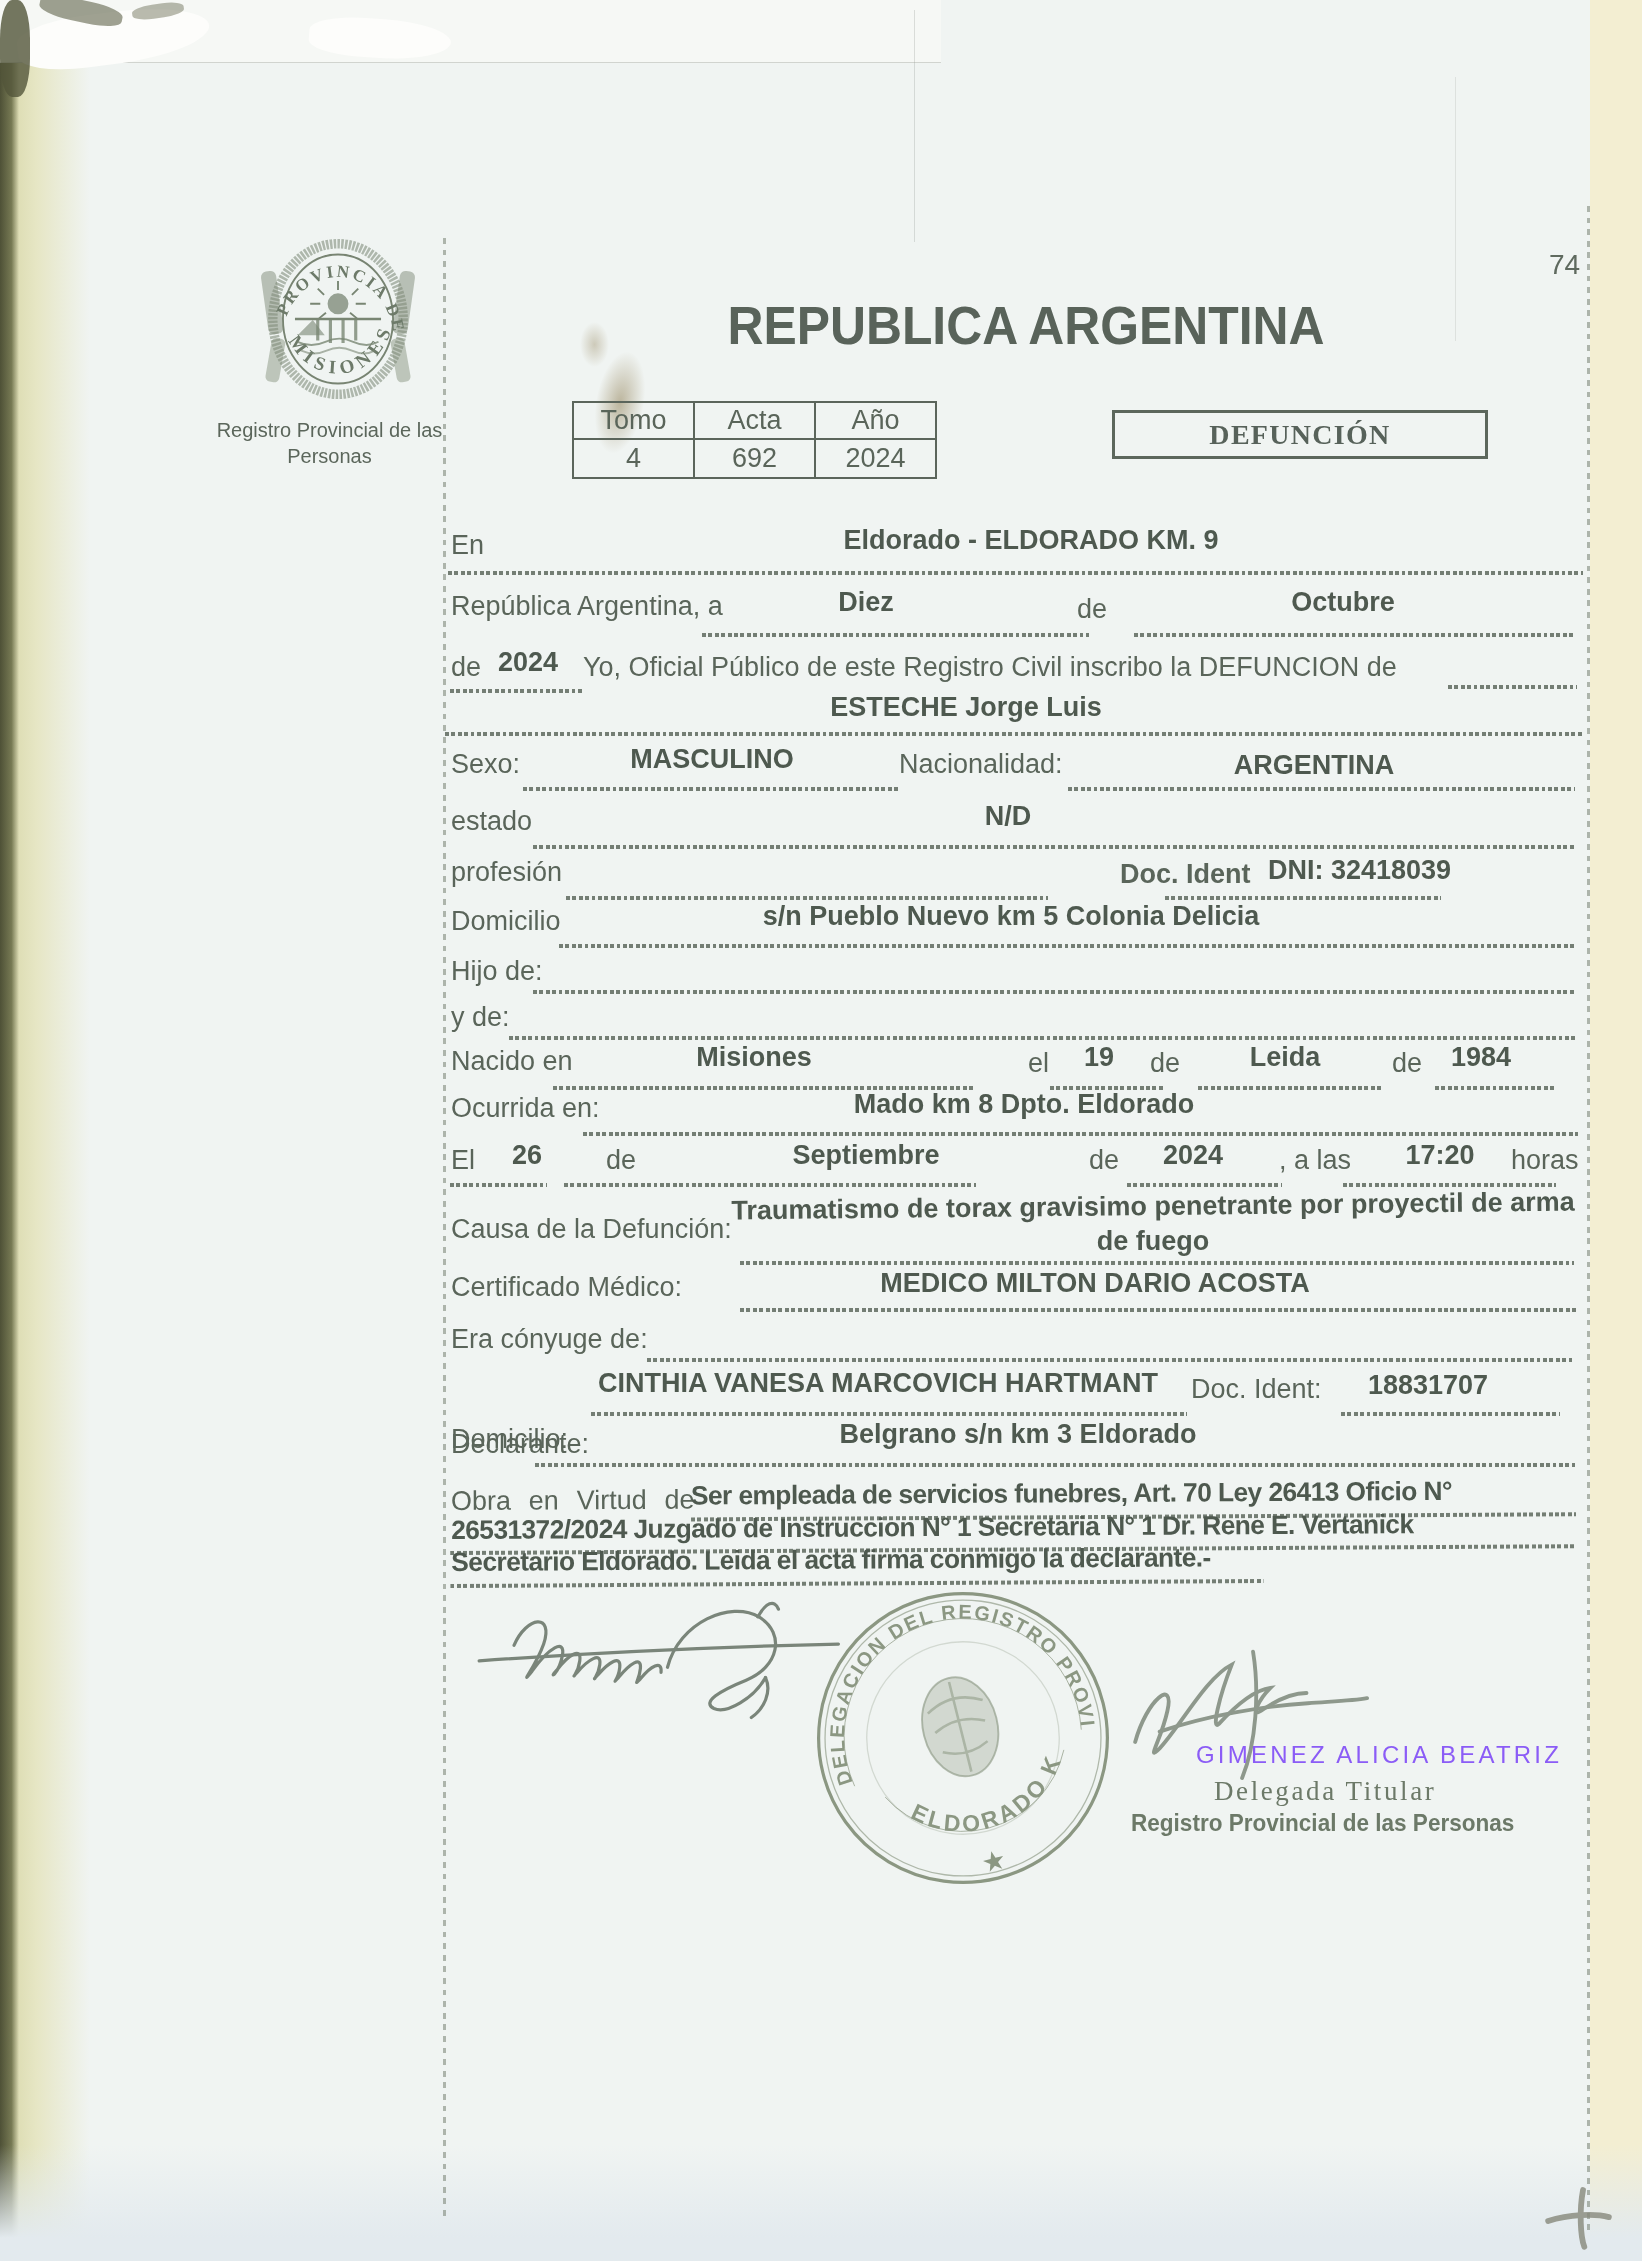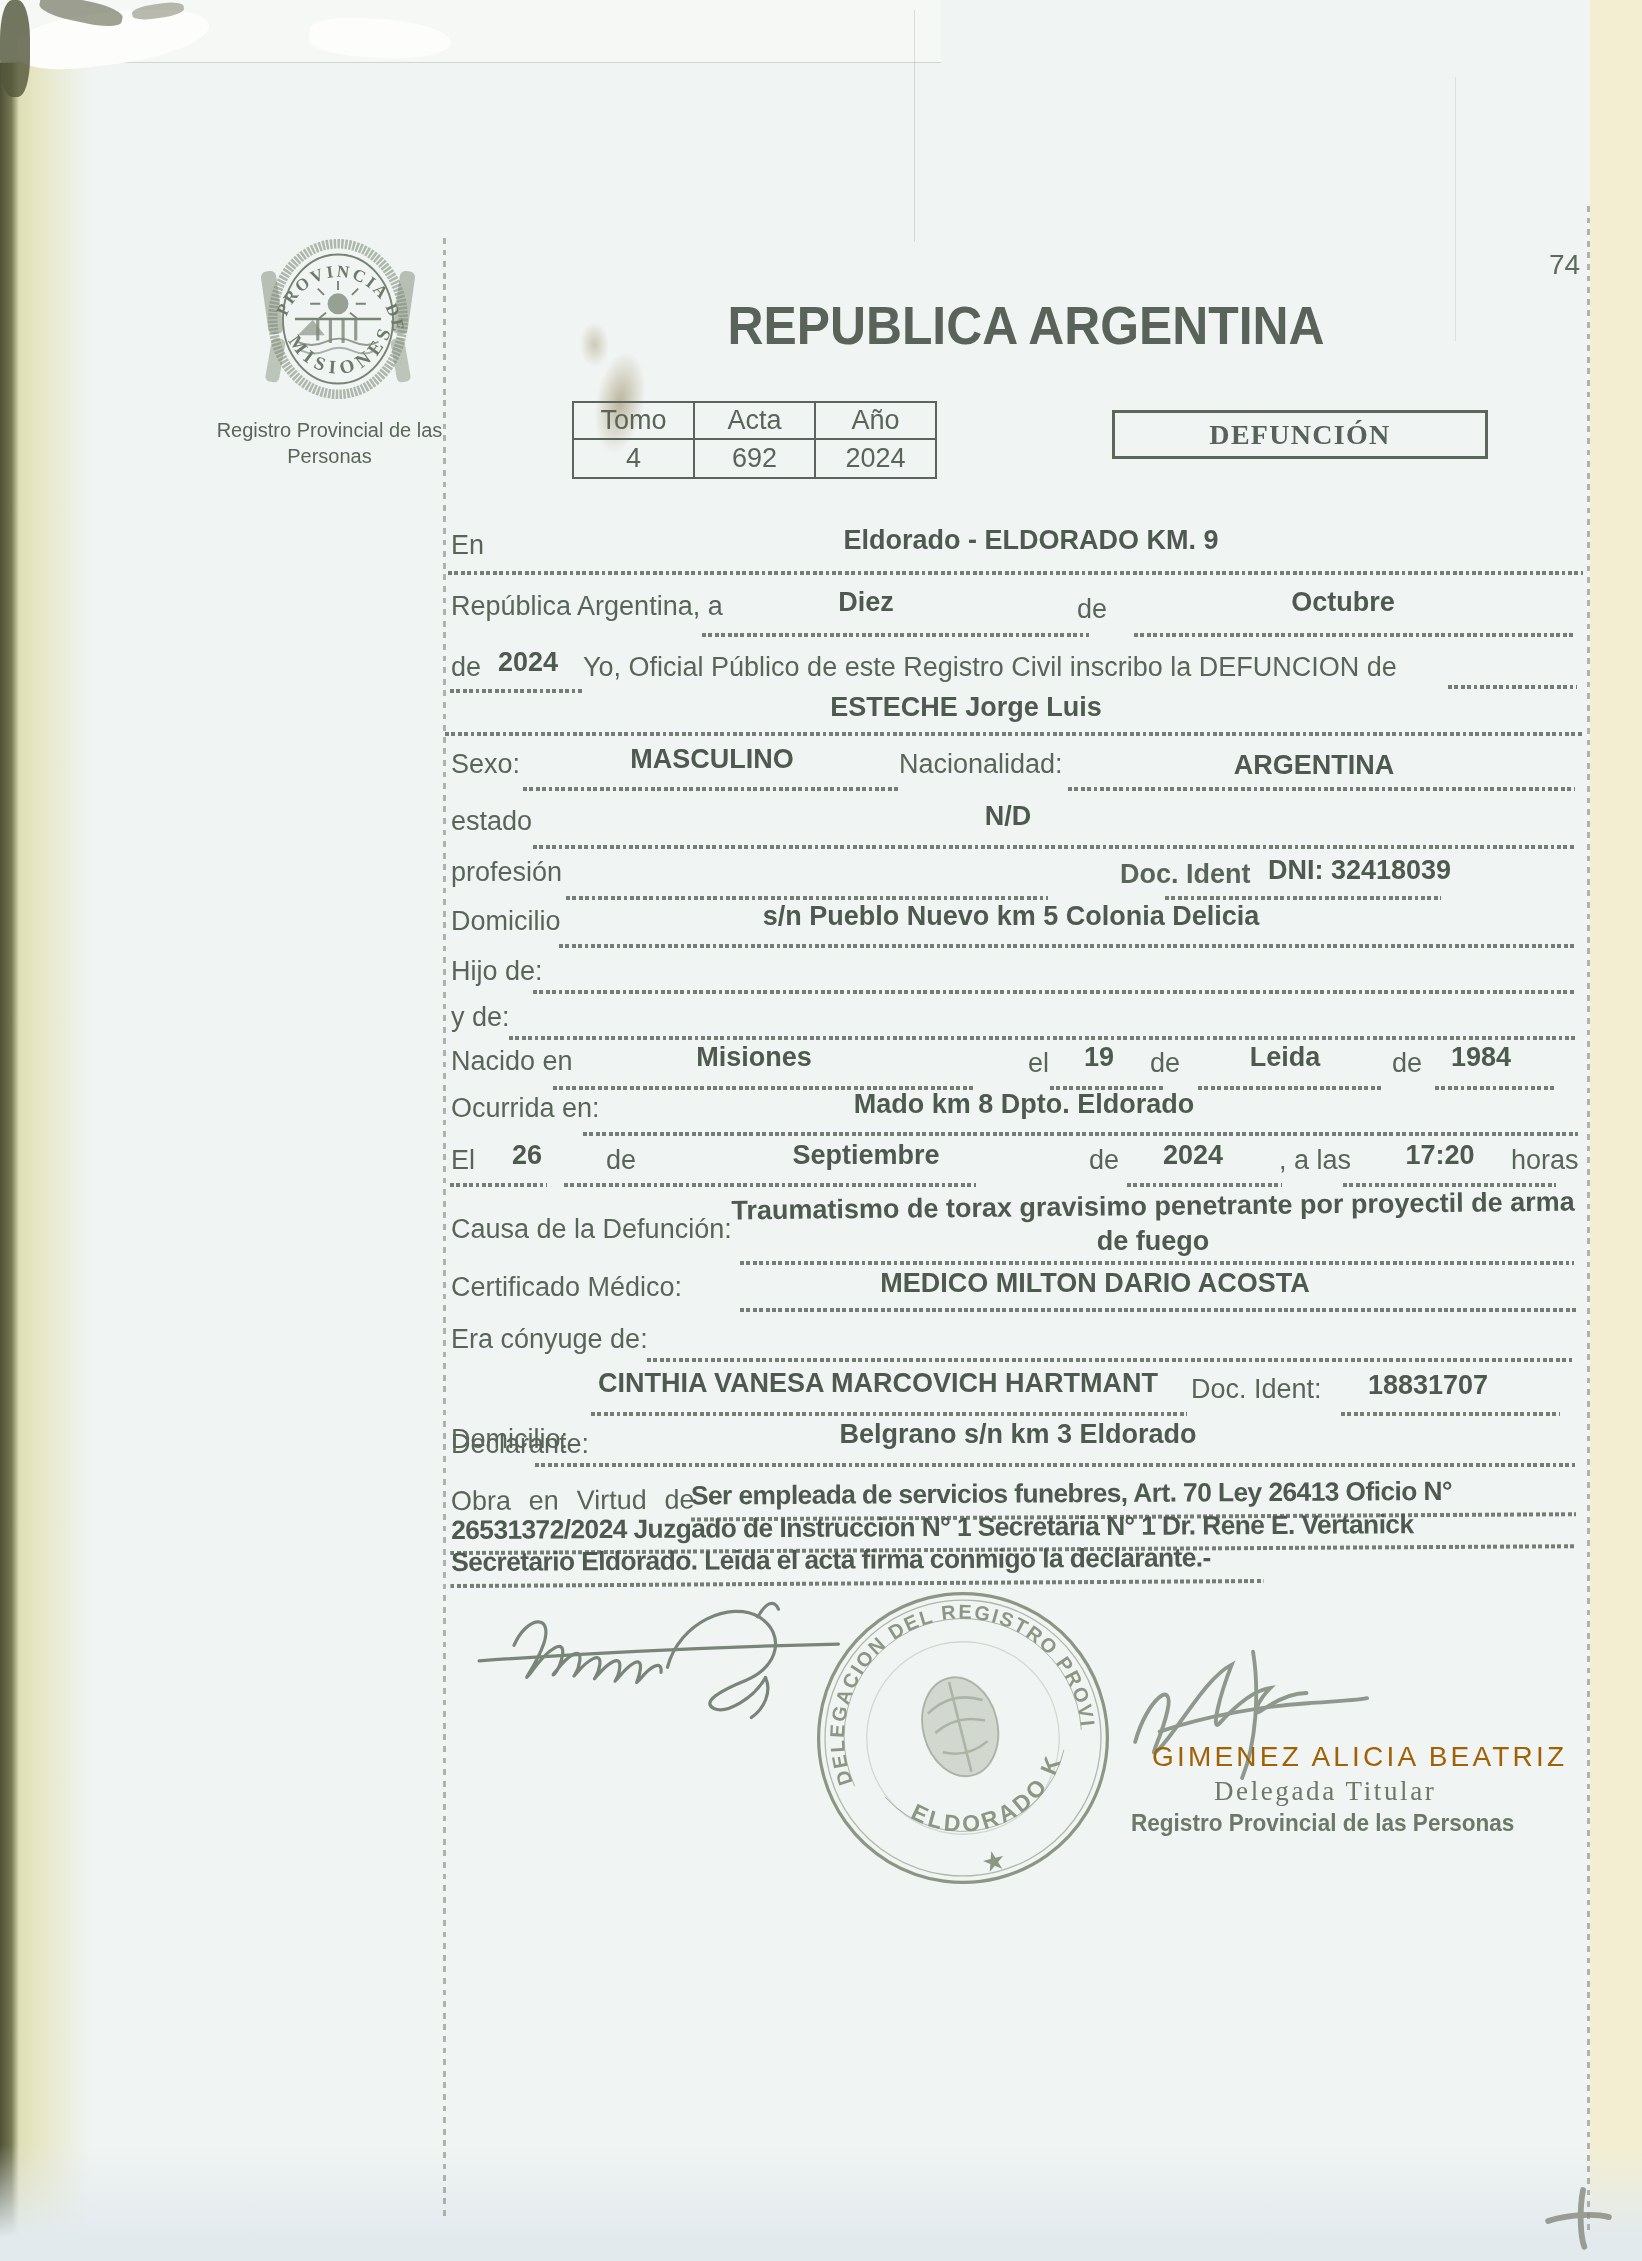--- a/index.html
+++ b/index.html
@@ -43,22 +43,22 @@
     font-size:20px;line-height:1.3;color:#5b665b;}
   table.rec{position:absolute;left:572px;top:401px;border-collapse:collapse;}
   table.rec td{border:2.6px solid #5b655b;width:119px;text-align:center;
     font-size:27px;color:#5a655a;padding:0;}
   table.rec tr.hd td{height:35px;}
   table.rec tr.vl td{height:37px;}
   .defbox{position:absolute;left:1112px;top:410px;width:370px;height:43px;
     border:3.2px solid #5c675c;text-align:center;line-height:43px;
     font-size:28px;font-weight:700;letter-spacing:1.3px;color:#57625a;font-family:Liberation Serif, serif;}
   
-  .st-name{position:absolute;left:1152px;top:1741px;font-size:28px;letter-spacing:3.2px;
-    color:#a16207;white-space:nowrap;}
+  .st-name{position:absolute;left:1196px;top:1741px;font-size:24px;letter-spacing:3.2px;
+    color:#8b5cf6;white-space:nowrap;}
   .st-title{position:absolute;left:1214px;top:1776px;font-family:"Liberation Serif",serif;
     font-size:27px;letter-spacing:2.6px;color:#6c7968;white-space:nowrap;}
   .st-org{position:absolute;left:1131px;top:1809px;font-size:24.5px;font-weight:700;
     transform:scaleX(.92);transform-origin:left;color:#6c7968;white-space:nowrap;}
   svg{position:absolute;overflow:visible;}
   .obra{letter-spacing:-0.6px;}
 </style>
 </head>
 <body>
 

